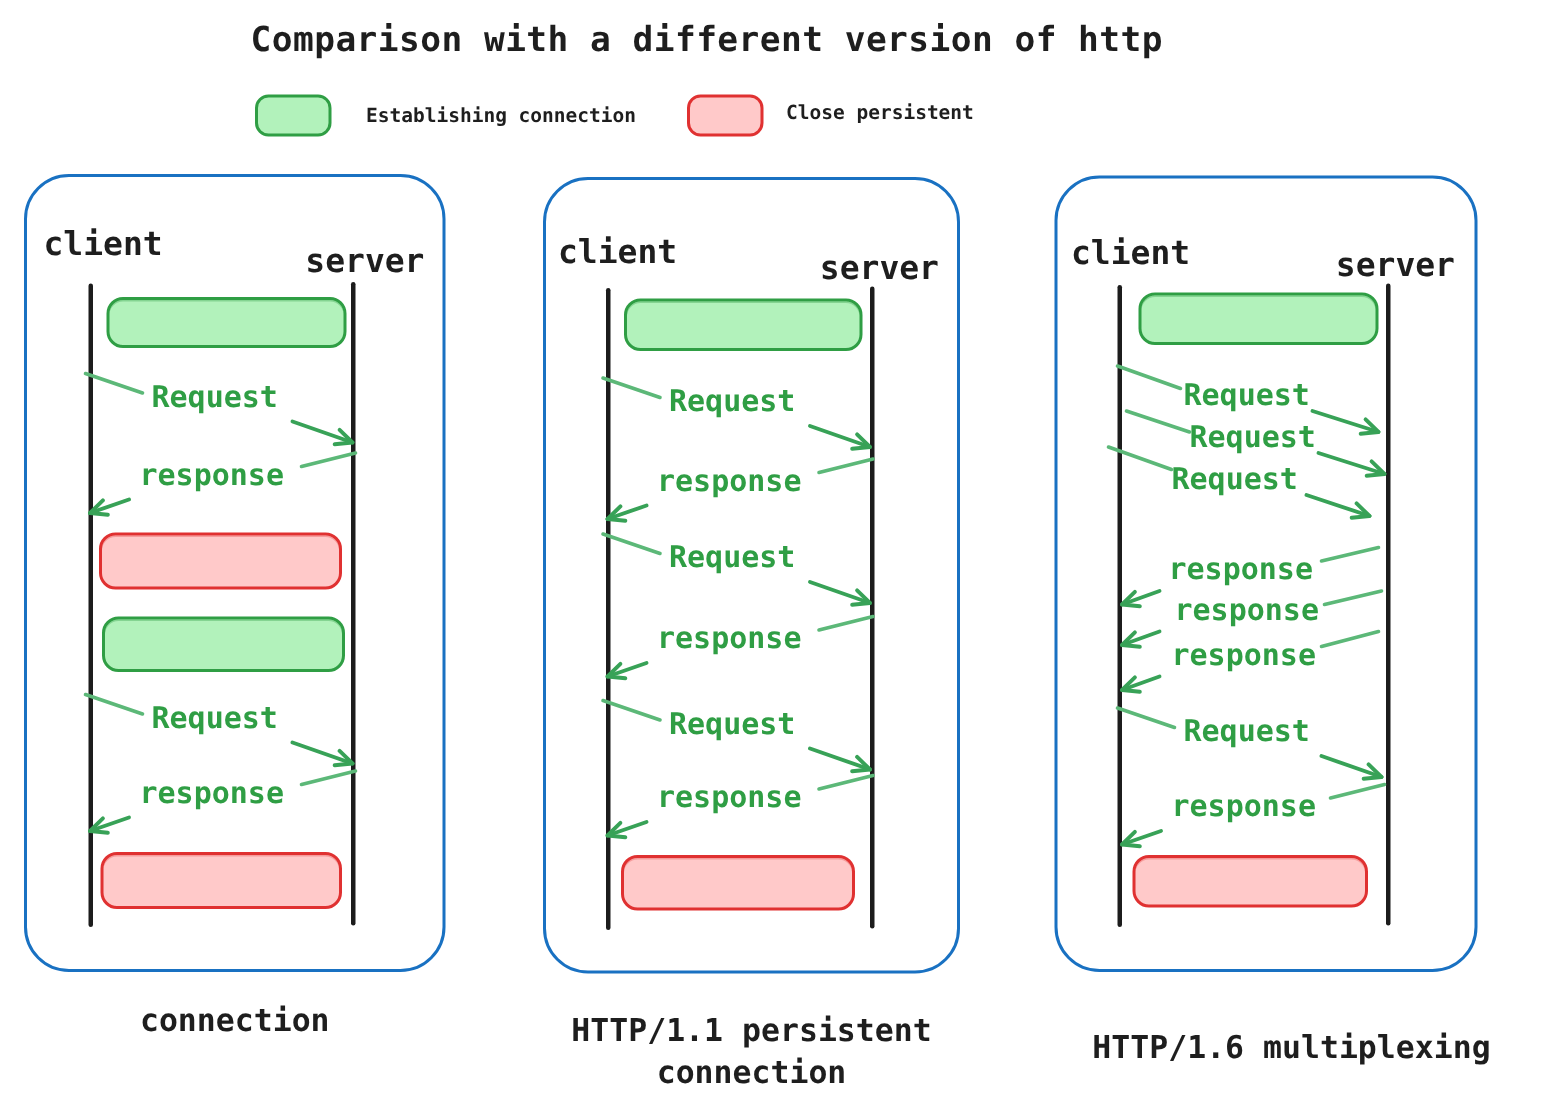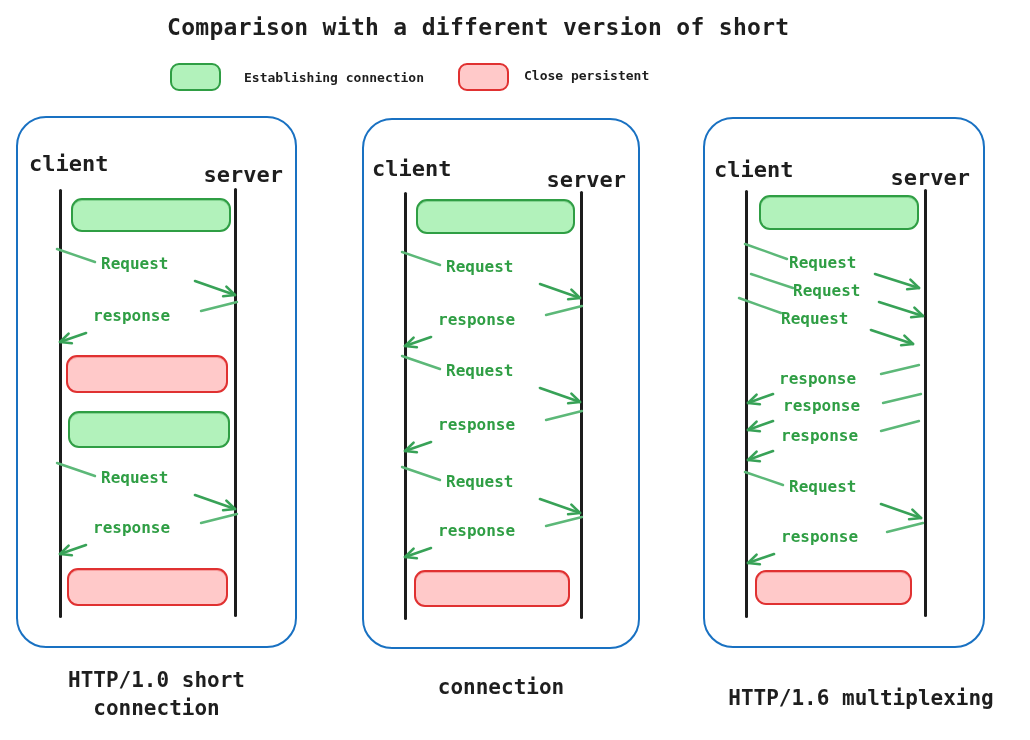--- a/index.html
+++ b/index.html
@@ -22,29 +22,29 @@
   .actor{position:absolute;font-size:22px;font-weight:bold;white-space:nowrap;}
   .lifeline{position:absolute;width:3px;background:#1c1c1c;border-radius:2px;}
   .box{position:absolute;box-sizing:border-box;border-radius:11px;}
   .box.green{background:#b2f2bb;border:2.5px solid #2f9e44;box-shadow:inset 0 1px 0 rgba(47,158,68,.35);}
   .box.red{background:#ffc9c9;border:2.5px solid #e03131;box-shadow:inset 0 1px 0 rgba(224,49,49,.3);}
   .row{position:absolute;pointer-events:none;}
   .row svg{position:absolute;left:0;top:0;overflow:visible;}
   .row path{fill:none;stroke-linecap:round;stroke-linejoin:round;}
   .row path.lead{stroke:#5cb878;stroke-width:2.4px;}
   .row path.arr{stroke:#38a257;stroke-width:2.6px;}
-  .mlabel{position:absolute;color:#2f9e44;font-size:16px;font-weight:bold;white-space:nowrap;line-height:26px;}
+  .mlabel{position:absolute;color:#2f9e44;font-size:20px;font-weight:bold;white-space:nowrap;line-height:26px;}
   .caption{position:absolute;text-align:center;font-size:21px;font-weight:bold;line-height:28px;}
 </style>
 </head>
 <body>
 
 <div id="stage">
 
-  <div class="title">Comparison with a different version of short</div>
+  <div class="title">Comparison with a different version of http</div>
 
   <div class="swatch green" style="left:170px;top:63px"></div>
   <div class="legend-label" style="left:244px;top:70px">Establishing connection</div>
   <div class="swatch red" style="left:458px;top:63px"></div>
   <div class="legend-label" style="left:524px;top:68px">Close persistent</div>
 
   <div class="panel" style="left:16px;top:116px;width:281px;height:532px">
     <div class="actor" style="left:11px;top:33px">client</div>
     <div class="actor" style="right:12px;top:44px">server</div>
     <div class="lifeline" style="left:41px;top:71px;height:429px"></div>
@@ -87,21 +87,20 @@
         <path class="lead" d="M146 16 L182 7"></path>
         <path class="arr" d="M31 38 L5 47"></path>
         <path class="arr" d="M16.9 48.2 L5 47 L13.6 38.6"></path>
       </svg>
       <span class="mlabel" style="left:38px;top:8px">response</span>
     </div>
 
     <div class="box red" style="left:49px;top:450px;width:161px;height:38px"></div>
   </div>
   <div class="caption" style="left:16px;top:666px;width:281px">
-    <div>HTTP/1.0 short</div>
     <div>connection</div>
   </div>
 
   <div class="panel" style="left:362px;top:118px;width:278px;height:531px">
     <div class="actor" style="left:8px;top:36px">client</div>
     <div class="actor" style="right:12px;top:47px">server</div>
     <div class="lifeline" style="left:40px;top:72px;height:428px"></div>
     <div class="lifeline" style="left:216px;top:71px;height:428px"></div>
 
     <div class="box green" style="left:52px;top:79px;width:159px;height:35px"></div>
@@ -156,20 +155,21 @@
         <path class="lead" d="M146 16 L182 7"></path>
         <path class="arr" d="M31 38 L5 47"></path>
         <path class="arr" d="M16.9 48.2 L5 47 L13.6 38.6"></path>
       </svg>
       <span class="mlabel" style="left:38px;top:8px">response</span>
     </div>
 
     <div class="box red" style="left:50px;top:450px;width:156px;height:37px"></div>
   </div>
   <div class="caption" style="left:362px;top:673px;width:278px">
+    <div>HTTP/1.1 persistent</div>
     <div>connection</div>
   </div>
 
   <div class="panel" style="left:703px;top:117px;width:282px;height:531px">
     <div class="actor" style="left:9px;top:38px">client</div>
     <div class="actor" style="right:13px;top:46px">server</div>
     <div class="lifeline" style="left:40px;top:71px;height:428px"></div>
     <div class="lifeline" style="left:219px;top:70px;height:428px"></div>
 
     <div class="box green" style="left:54px;top:76px;width:160px;height:35px"></div>

